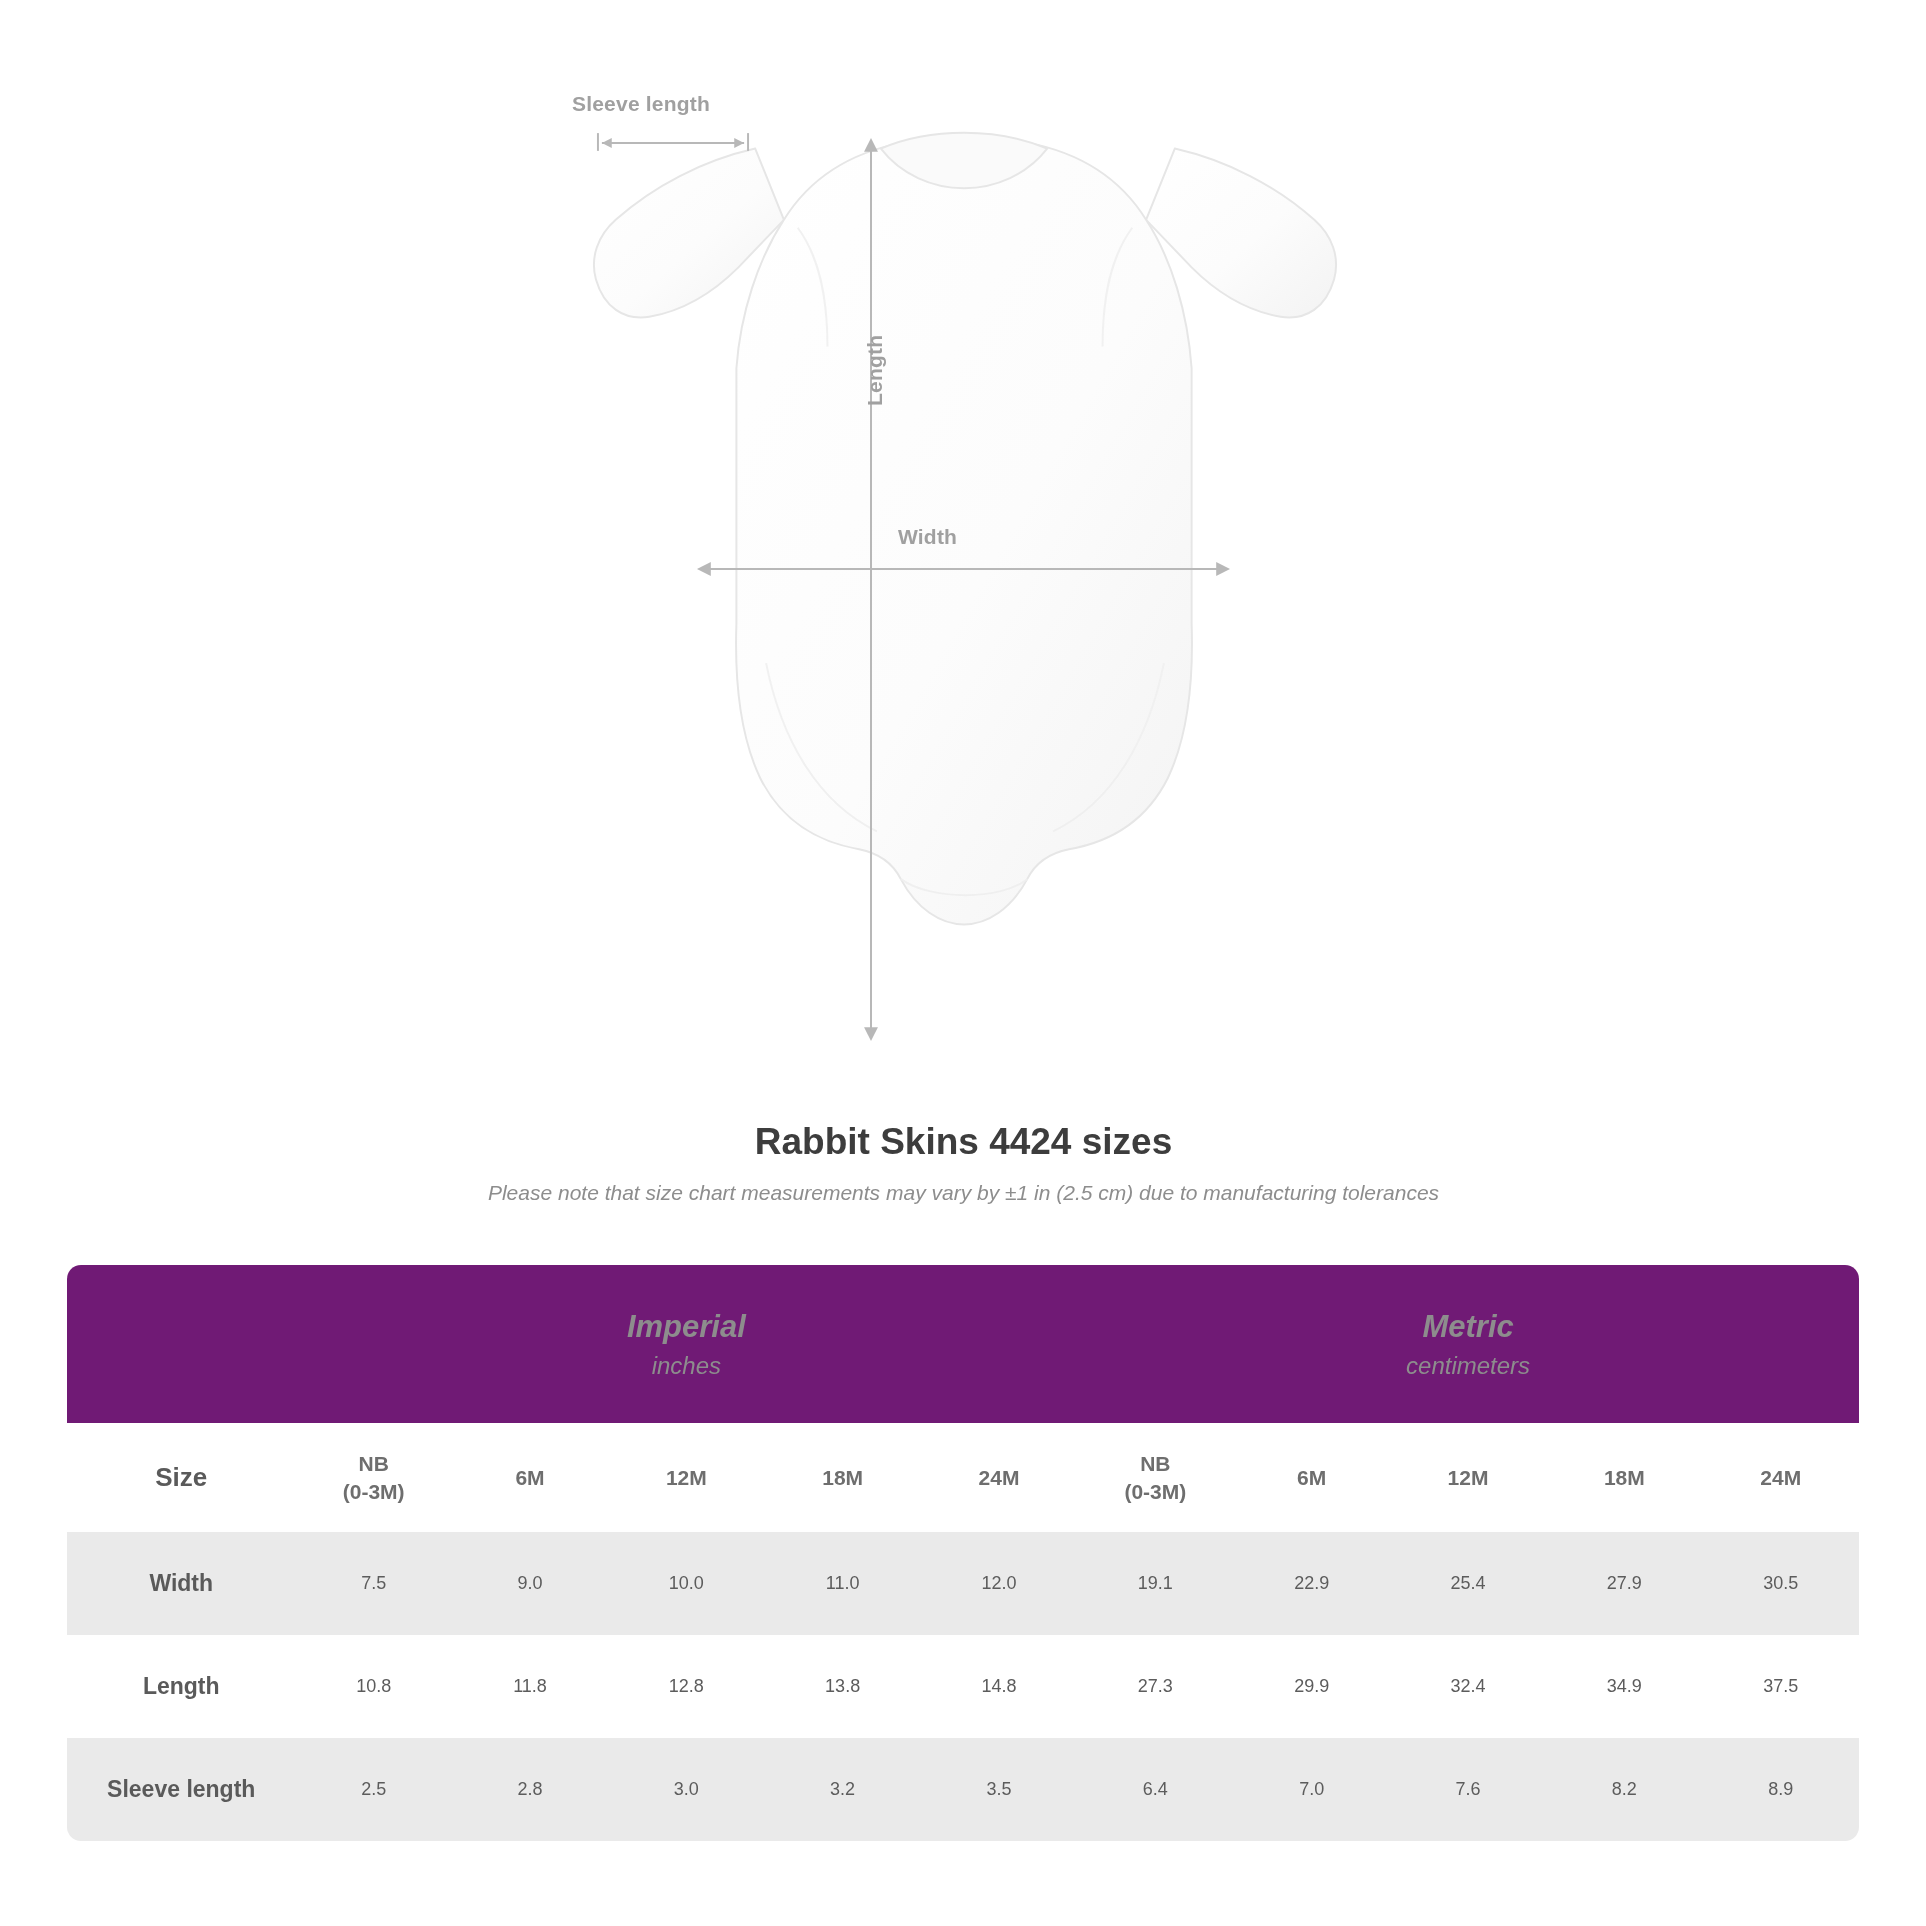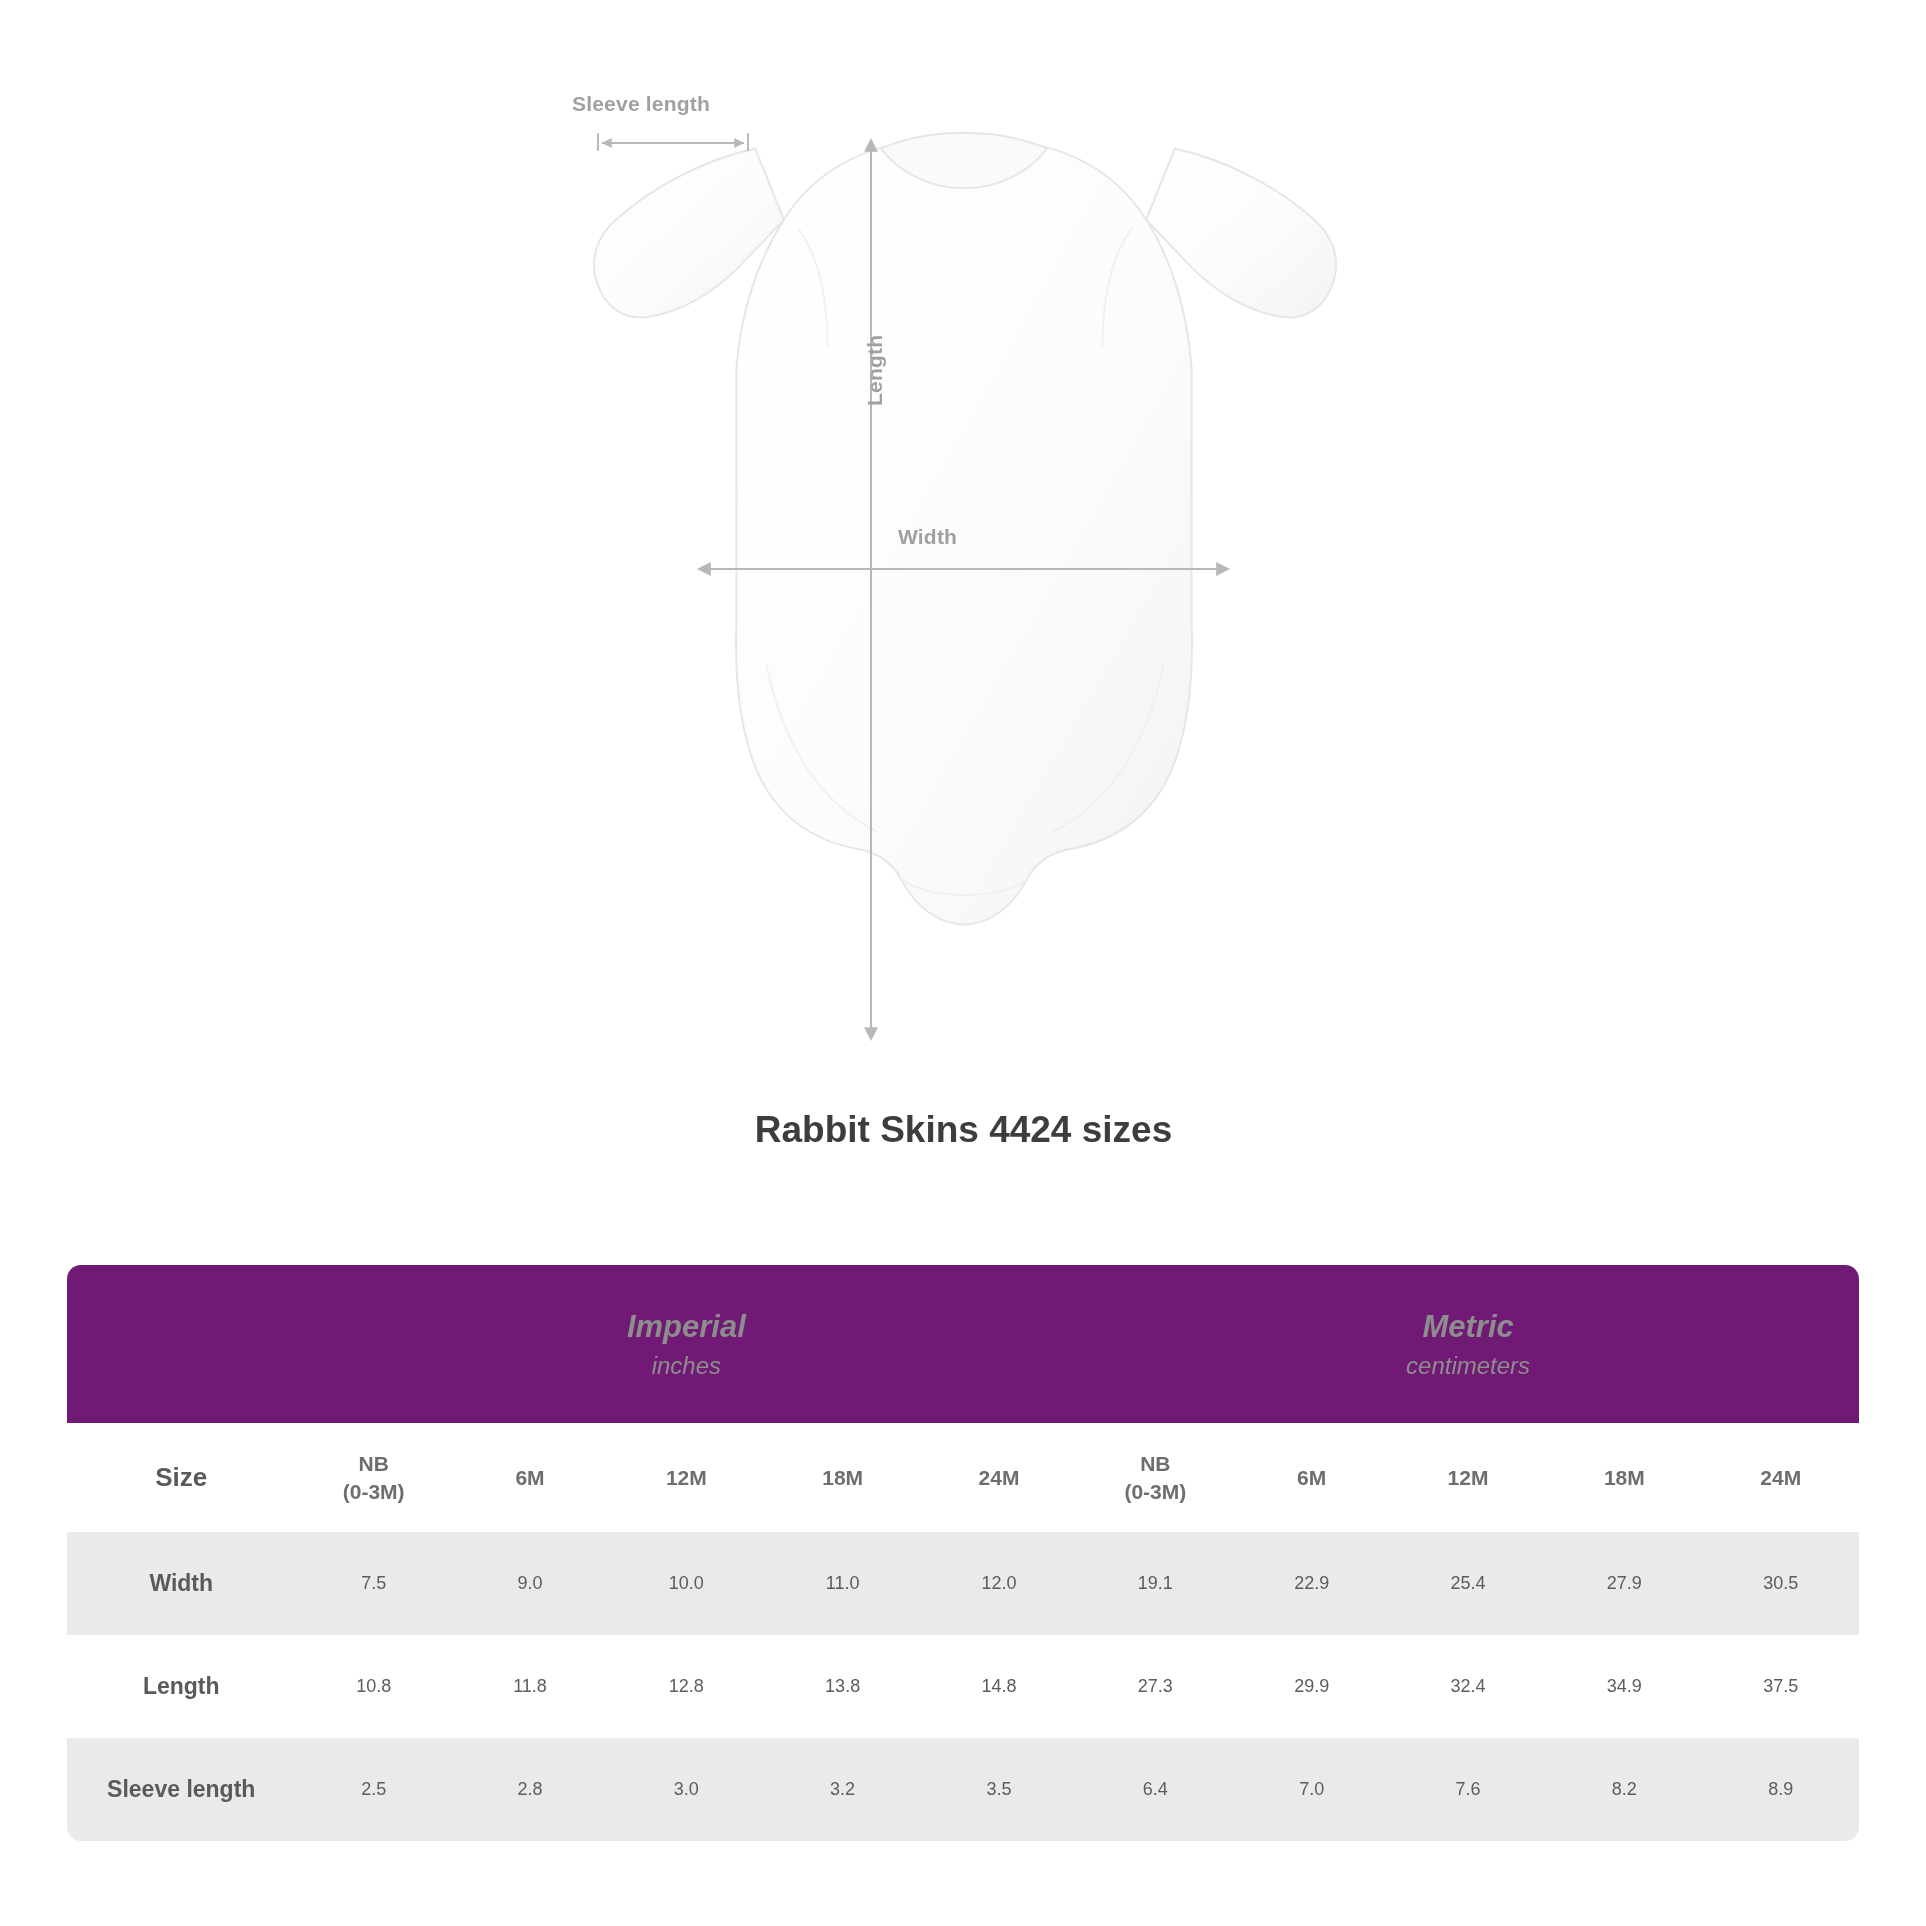--- a/index.html
+++ b/index.html
@@ -69,21 +69,21 @@
     position: absolute;
     left: 0;
     top: 1109px;
     width: 1927px;
     text-align: center;
   }
   .chart-title {
     font-size: 37px;
     font-weight: bold;
     color: #3d3d3d;
-    margin: 0 0 18px 0;
+    margin: 12px 0 18px 0;
   }
   .chart-note {
     font-size: 21px;
     font-style: italic;
     color: #8d8d8d;
     margin: 0;
   }
 
   
   .table-wrap {
@@ -237,20 +237,21 @@
       <polygon points="10,916 3,902 17,902" fill="#b8b8b8"></polygon>
     </svg>
 
     <div class="meas-label label-sleeve">Sleeve length</div>
     <div class="meas-label label-width">Width</div>
     <div class="meas-label label-length">Length</div>
   </div>
 
   <div class="title-block">
     <h1 class="chart-title">Rabbit Skins 4424 sizes</h1>
+    <p class="chart-note">Please note that size chart measurements may vary by ±1 in (2.5 cm) due to manufacturing tolerances</p>
   </div>
 
   <div class="table-wrap">
     <table class="size-table">
       <colgroup>
         <col class="c-label">
         <col class="c-cell">
           <col class="c-cell">
           <col class="c-cell">
           <col class="c-cell">

